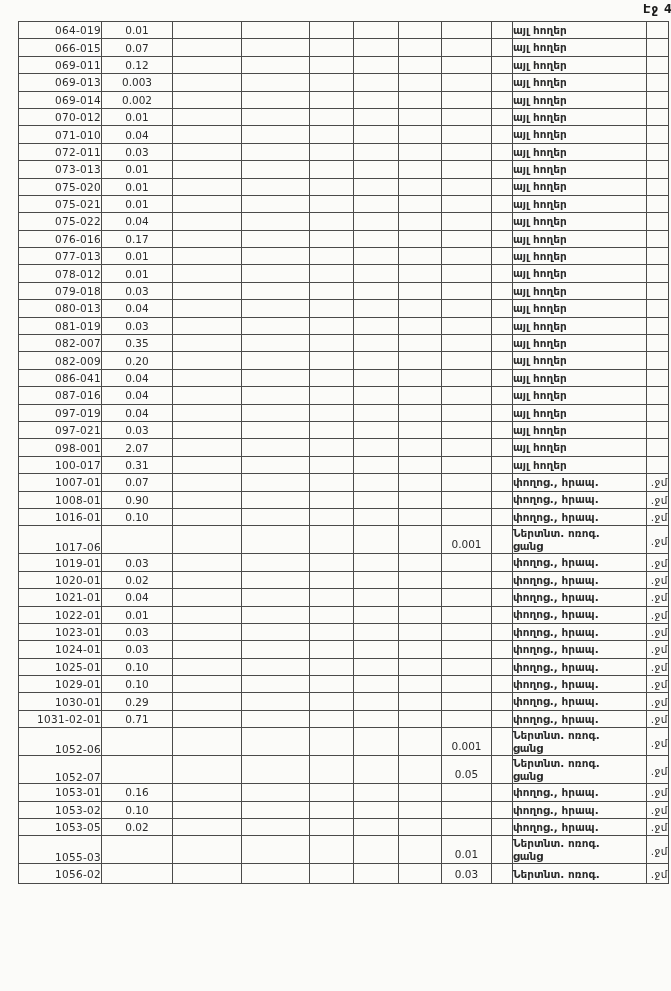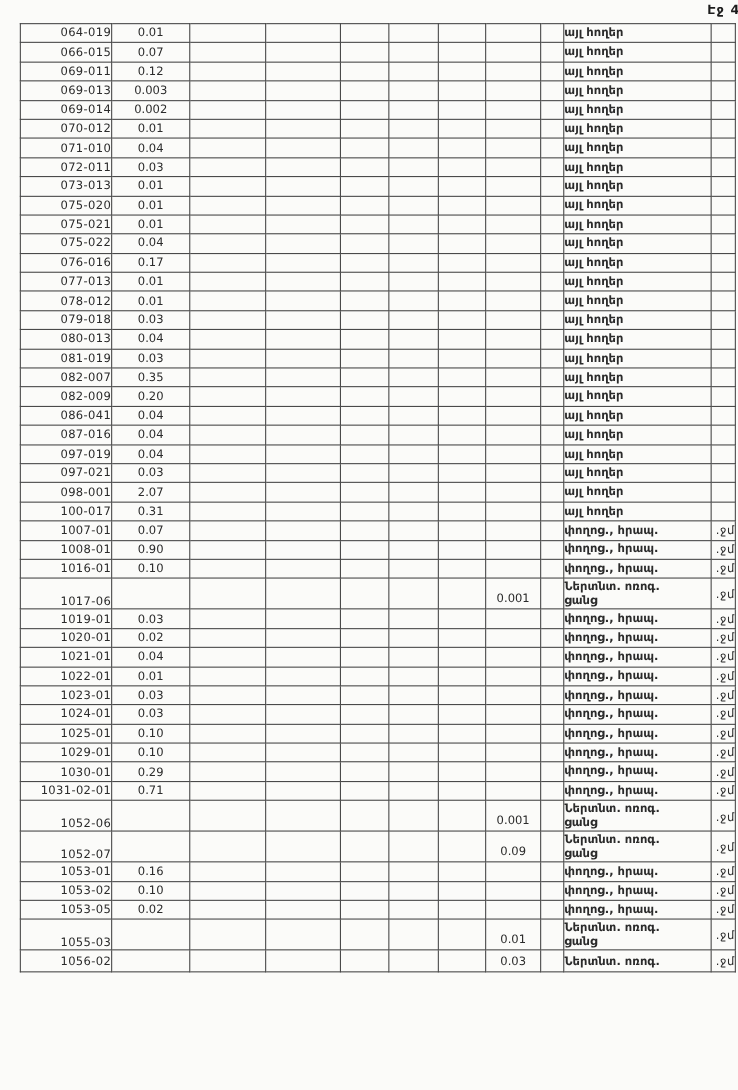--- a/index.html
+++ b/index.html
@@ -634,21 +634,21 @@
       <td class="c-note">.ջմ</td>
     </tr>
         <tr class="tall">
       <td class="c-code">1052-07</td>
       <td class="c-val"></td>
       <td class="c-empty"></td>
       <td class="c-empty"></td>
       <td class="c-empty"></td>
       <td class="c-empty"></td>
       <td class="c-empty"></td>
-      <td class="c-val2">0.09</td>
+      <td class="c-val2">0.05</td>
       <td class="c-empty"></td>
       <td class="c-cat">Ներտնտ. ոռոգ.
 ցանց</td>
       <td class="c-note">.ջմ</td>
     </tr>
         <tr>
       <td class="c-code">1053-01</td>
       <td class="c-val">0.16</td>
       <td class="c-empty"></td>
       <td class="c-empty"></td>

